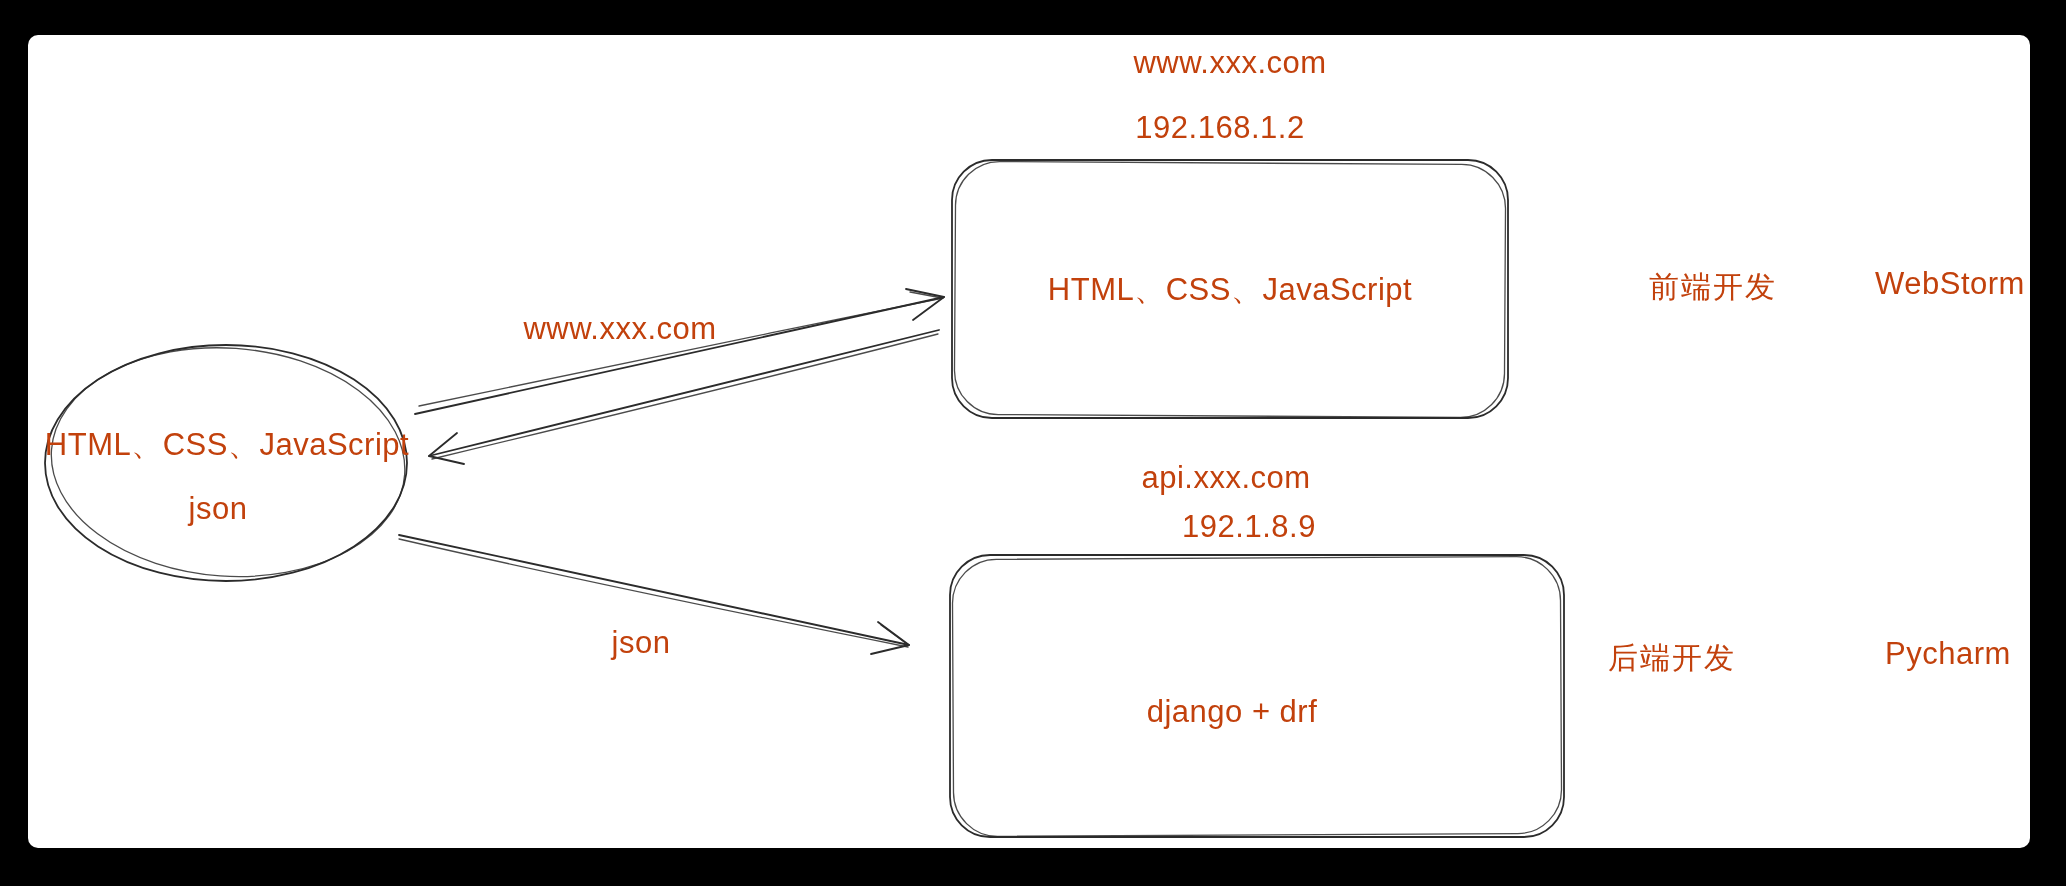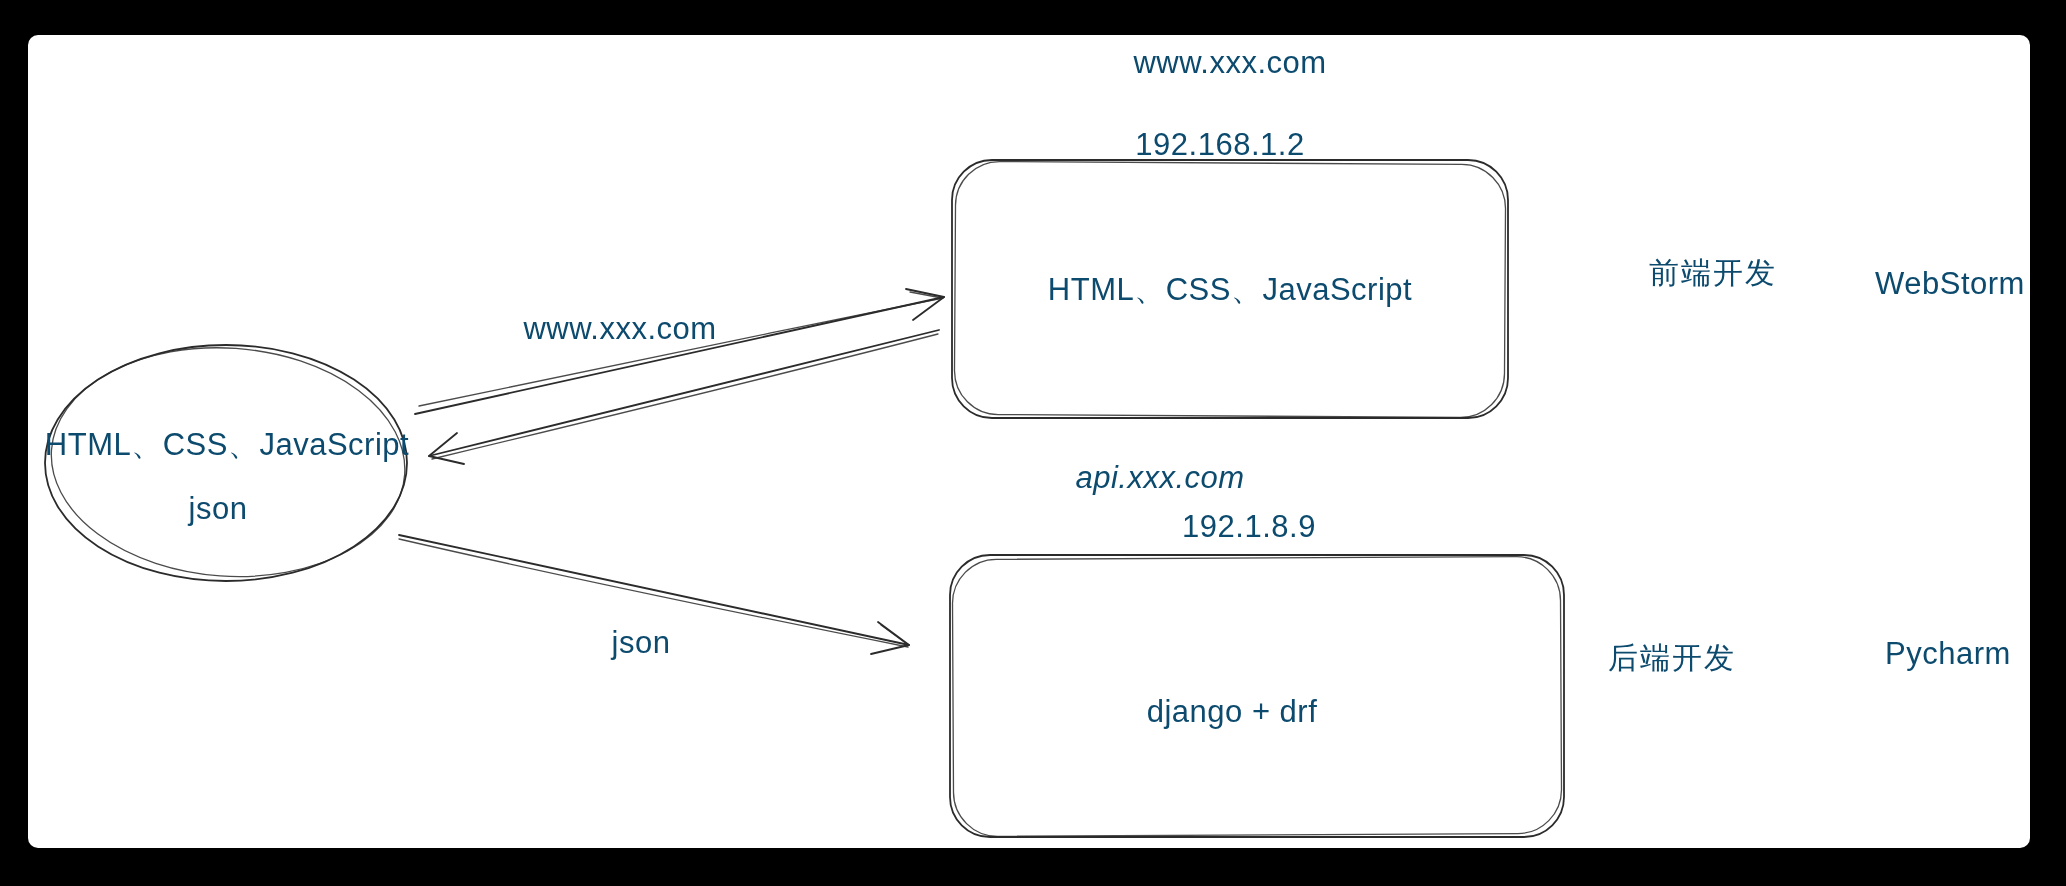--- a/index.html
+++ b/index.html
@@ -36,21 +36,21 @@
     stroke: #2b2b2b;
     stroke-width: 1.8;
     stroke-linecap: round;
     stroke-linejoin: round;
   }
   .sk.thin { stroke-width: 1.3; opacity: 0.85; }
   .label {
     position: absolute;
     transform: translate(-50%, -50%);
     white-space: nowrap;
-    color: #0c4a6e;
+    color: #c2410c;
     font-size: 31px;
     letter-spacing: 0.5px;
     text-align: right;
   }
   .label.cjk { font-size: 30px; letter-spacing: 2px; }
 </style>
 </head>
 <body>
 
 <div class="stage">
@@ -91,29 +91,29 @@
         <path class="sk thin" d="M371,504 C540,543 710,578 880,612"></path>
         <path class="sk" d="M850,587 L881,610 L843,619"></path>
         <path class="sk thin" d="M853,590 L879,609"></path>
       </g>
     </svg>
 
     <div class="label" style="left:199px; top:410px;">HTML、CSS、JavaScript</div>
     <div class="label" style="left:190px; top:474px;">json</div>
 
     <div class="label" style="left:1202px; top:28px;">www.xxx.com</div>
-    <div class="label" style="left:1192px; top:110px;">192.168.1.2</div>
+    <div class="label" style="left:1192px; top:93px;">192.168.1.2</div>
     <div class="label" style="left:1202px; top:255px;">HTML、CSS、JavaScript</div>
 
-    <div class="label" style="left:1132px; top:443px;font-style:italic;">api.xxx.com</div>
+    <div class="label" style="left:1198px; top:443px;">api.xxx.com</div>
     <div class="label" style="left:1197px; top:492px;margin-left:24px;">192.1.8.9</div>
     <div class="label" style="left:1204px; top:677px;">django + drf</div>
 
     <div class="label" style="left:592px; top:294px;">www.xxx.com</div>
     <div class="label" style="left:613px; top:608px;">json</div>
 
-    <div class="label cjk" style="left:1685px; top:238px;">前端开发</div>
+    <div class="label cjk" style="left:1685px; top:252px;">前端开发</div>
     <div class="label" style="left:1922px; top:249px;">WebStorm</div>
     <div class="label cjk" style="left:1644px; top:623px;">后端开发</div>
     <div class="label" style="left:1920px; top:619px;">Pycharm</div>
 
   </div>
 </div>
 
 </body></html>

